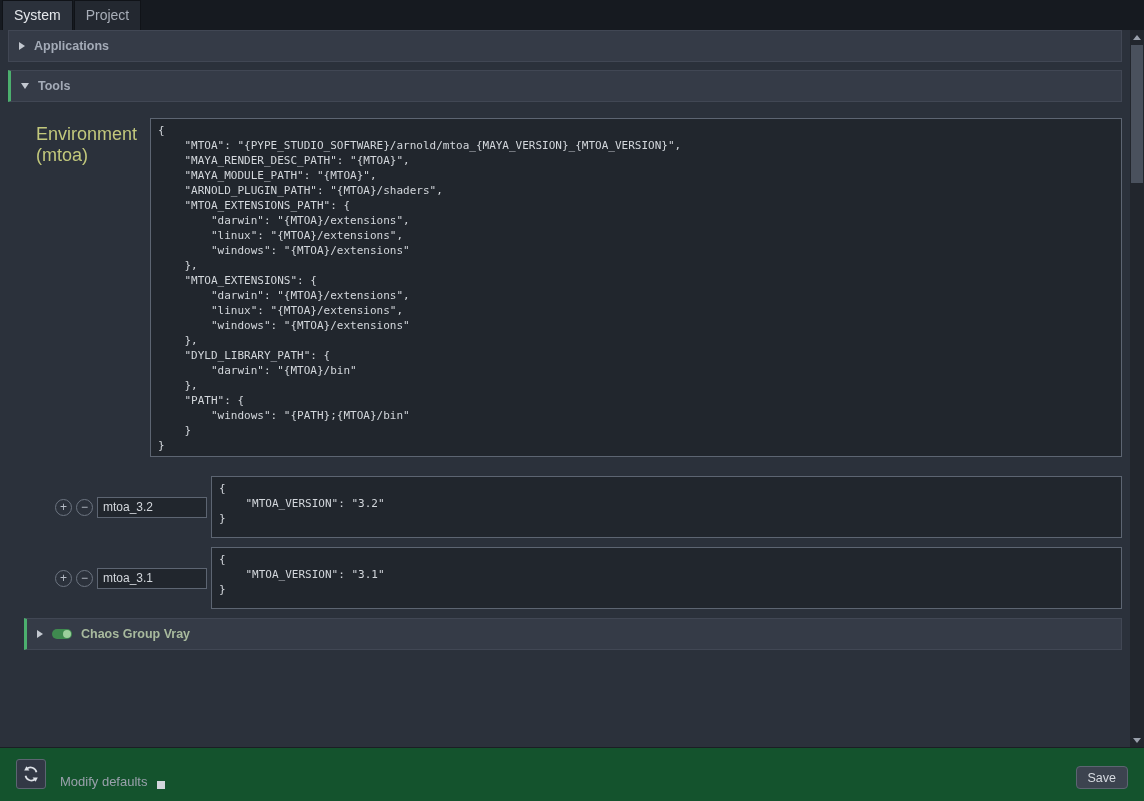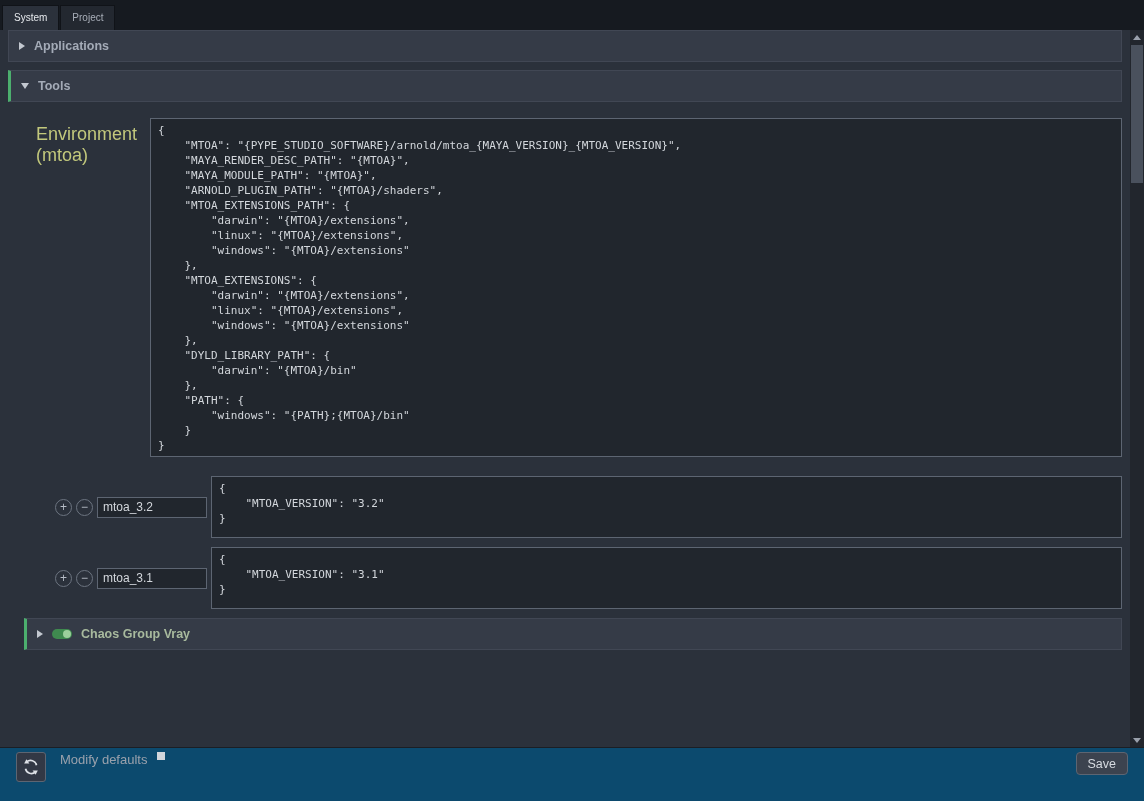--- a/index.html
+++ b/index.html
@@ -11,21 +11,21 @@
     overflow: hidden;
   }
   .app { position: relative; width: 1144px; height: 801px; background: #2b313b; }
 
   
   .tabbar {
     height: 30px; background: #161a20;
     display: flex; align-items: flex-end; padding-left: 2px; gap: 1px;
   }
   .tab {
-    padding: 6px 11px 7px; font-size: 10px; color: #a8aeb8;
+    padding: 6px 11px 7px; font-size: 14px; color: #a8aeb8;
     background: #232830; border: 1px solid #101318; border-bottom: none;
     cursor: pointer;
   }
   .tab.active { background: #2b313b; color: #e5e8ec; }
 
   
   .content {
     position: absolute; top: 30px; left: 0; right: 14px; bottom: 54px;
     overflow: hidden; padding: 0 8px;
   }
@@ -103,22 +103,22 @@
   .tri-up { width: 0; height: 0; border-bottom: 5px solid #9aa0ab; border-left: 4px solid transparent; border-right: 4px solid transparent; }
   .tri-down { width: 0; height: 0; border-top: 5px solid #9aa0ab; border-left: 4px solid transparent; border-right: 4px solid transparent; }
   .sb-thumb {
     position: absolute; top: 15px; left: 1px; right: 1px; height: 138px;
     background: #4a515d; cursor: pointer;
   }
 
   
   .footer {
     position: absolute; left: 0; right: 0; bottom: 0; height: 54px;
-    background: #0c4a6e; border-top: 1px solid #1b1e24;
-    display: flex; align-items: flex-start; padding: 4px 16px;
+    background: #14532d; border-top: 1px solid #1b1e24;
+    display: flex; align-items: flex-end; padding: 12px 16px;
   }
   .icon-btn {
     width: 30px; height: 30px; border: 1px solid #5d6572; border-radius: 3px;
     background: #323845; display: flex; align-items: center; justify-content: center;
     cursor: pointer; margin-right: 14px; padding: 0;
   }
   .footer-label { font-size: 13px; color: #9aa1ac; margin-right: 10px; }
   .mini-square { width: 8px; height: 8px; background: #d2d6dc; display: inline-block; cursor: pointer; }
   .spacer { flex: 1; }
   .save-btn {

